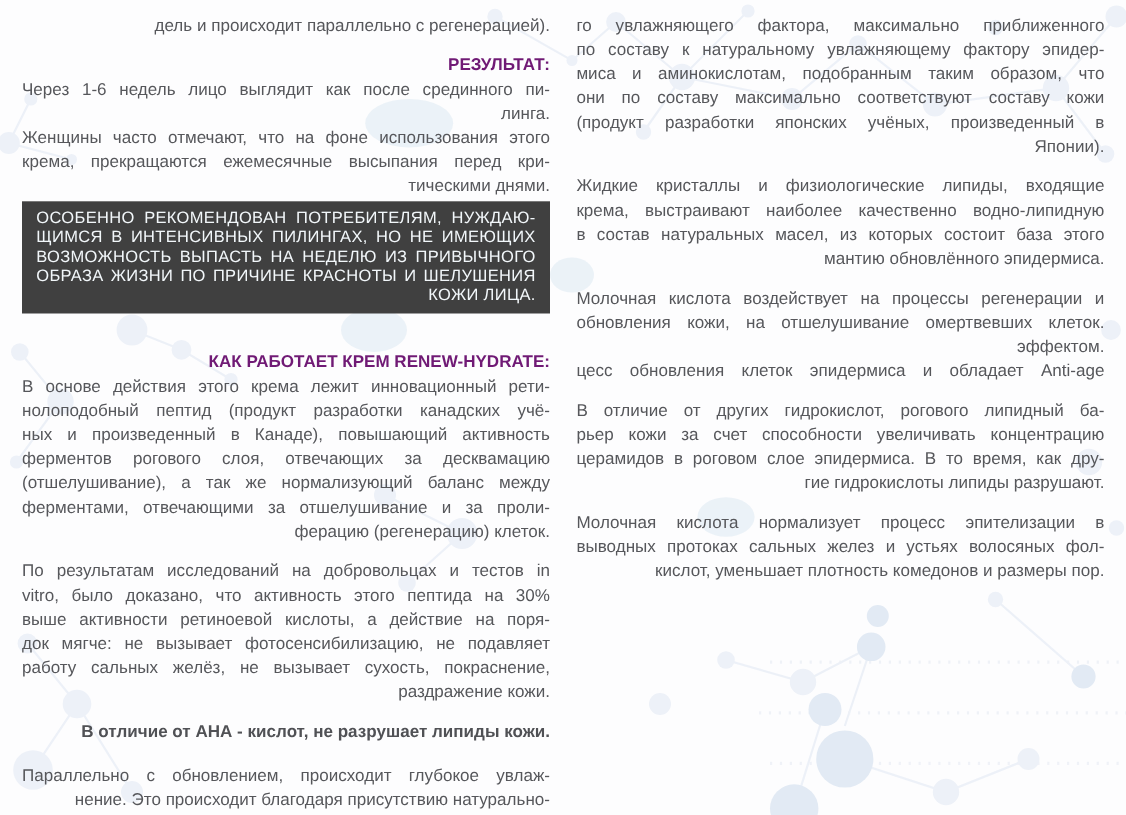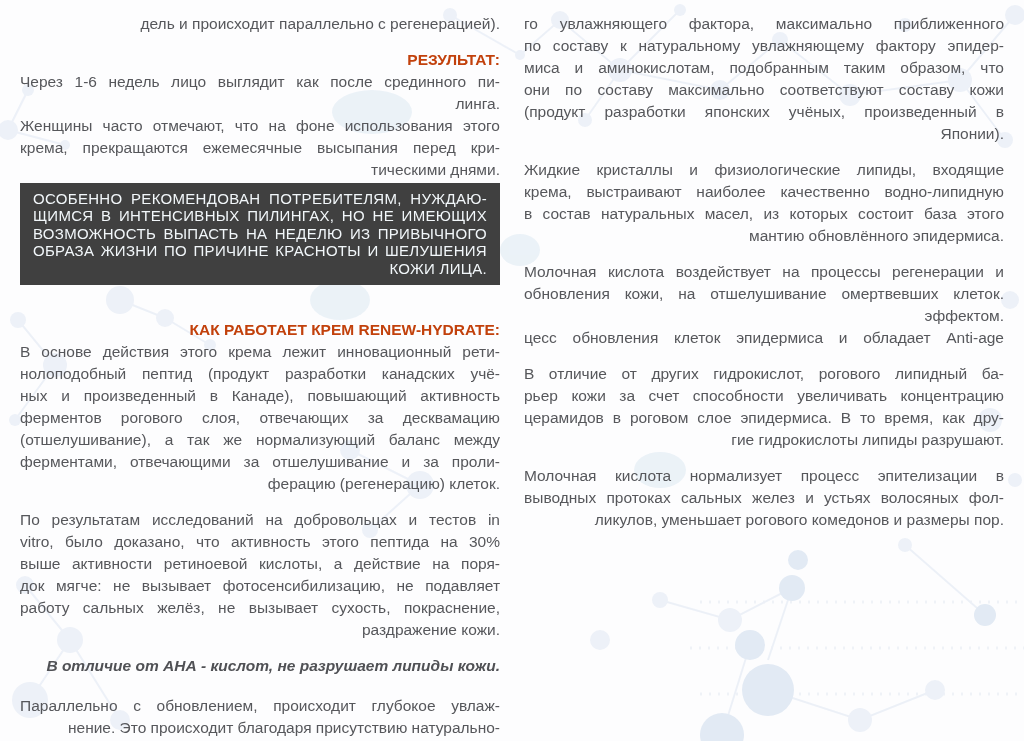--- a/index.html
+++ b/index.html
@@ -12,22 +12,22 @@
     overflow:hidden;
   }
   .decor{position:absolute;left:0;top:0;width:1024px;height:741px;z-index:0;}
   .content{
     position:absolute;left:20px;top:13px;z-index:1;
     display:flex;gap:24px;
   }
   .col{width:480px;font-size:15.5px;line-height:22px;}
   .block{margin:0 0 14px 0;}
   .block.tight{margin-bottom:0;}
-  .block.heading{margin-bottom:0;font-weight:bold;color:#c2410c;}
-  .block.bold-note{font-weight:bold;margin-bottom:18px;color:#505155;font-style:italic;}
+  .block.heading{margin-bottom:0;font-weight:bold;color:#701a75;}
+  .block.bold-note{font-weight:bold;margin-bottom:18px;color:#505155;}
   .block.box{
     background:#404040;
     color:#f2f7fa;
     padding:7px 13px 8px 13px;
     margin:2px 0 34px 0;
     font-size:15px;
     line-height:17.4px;
     letter-spacing:0.02em;
   }
   .tline{text-align:right;}
@@ -186,16 +186,16 @@
       </div>
       <div class="block para">
         <div class="tline jl"><span>В отличие от других гидрокислот, рогового липидный ба-</span></div>
         <div class="tline jl"><span>рьер кожи за счет способности  увеличивать концентрацию</span></div>
         <div class="tline jl"><span>церамидов в роговом слое эпидермиса. В то время, как дру-</span></div>
         <div class="tline"><span>гие гидрокислоты липиды разрушают.</span></div>
       </div>
       <div class="block para">
         <div class="tline jl"><span>Молочная кислота нормализует процесс эпителизации в</span></div>
         <div class="tline jl"><span>выводных протоках сальных желез и устьях волосяных фол-</span></div>
-        <div class="tline"><span>ликулов, уменьшает рогового комедонов и размеры пор.</span></div>
+        <div class="tline"><span>кислот, уменьшает плотность комедонов и размеры пор.</span></div>
       </div>
     </div>
 </div>
 
 </body></html>

